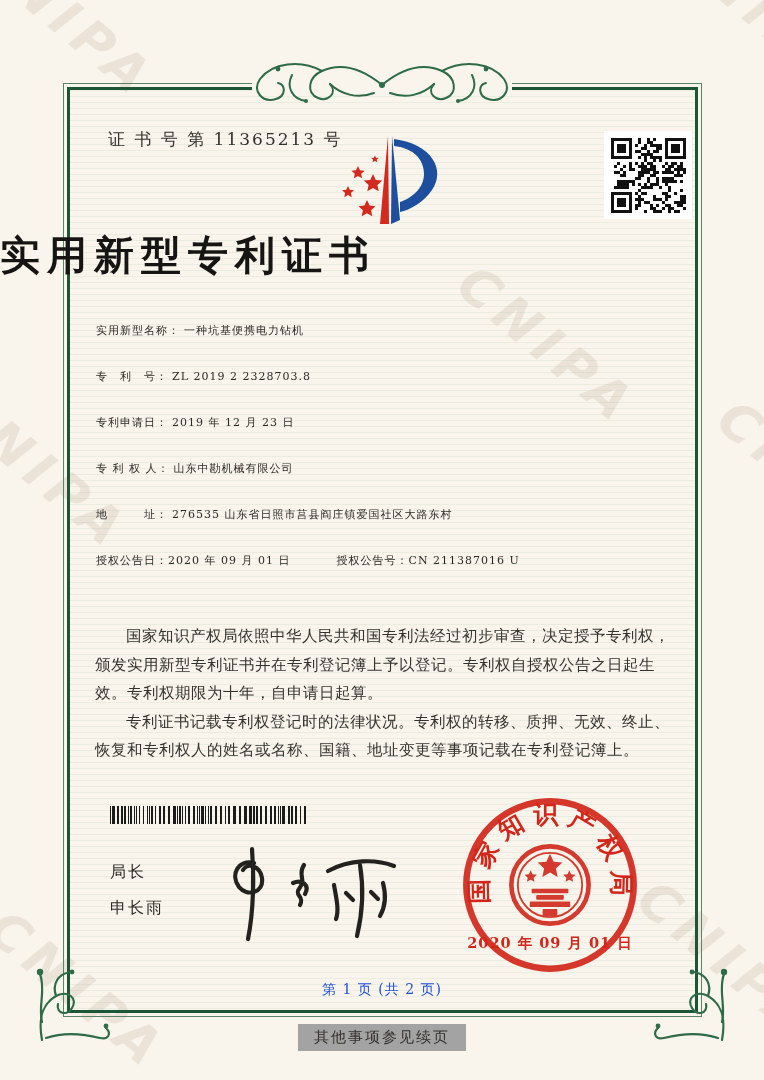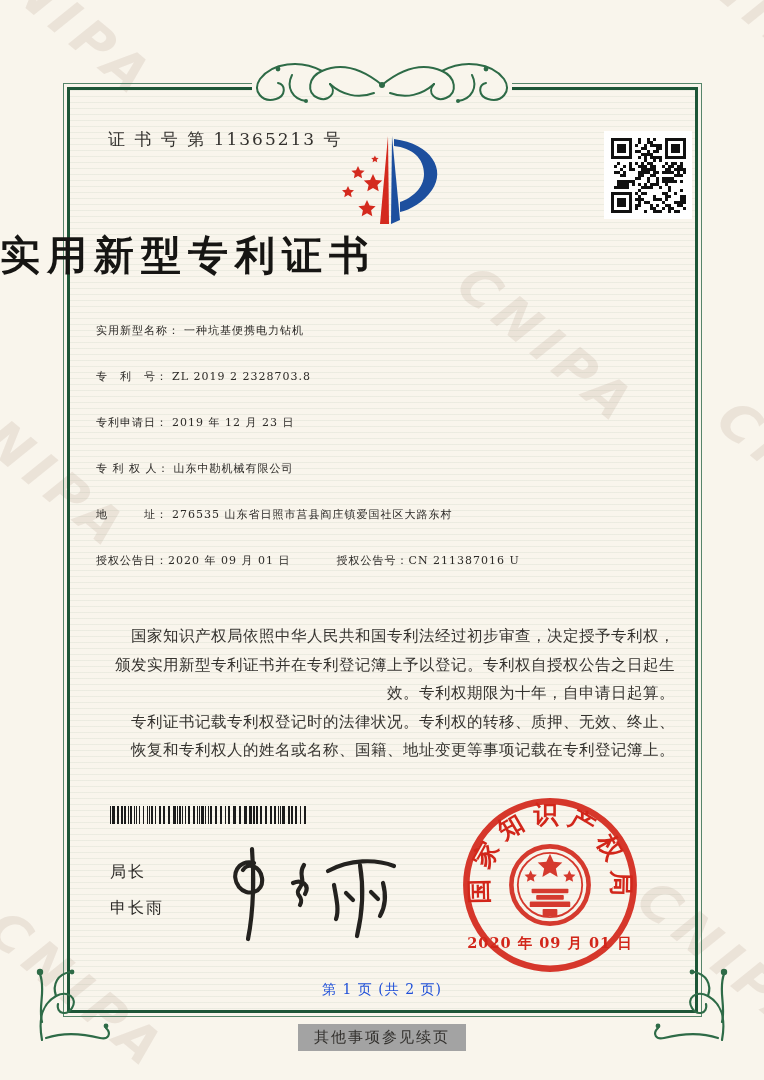--- a/index.html
+++ b/index.html
@@ -51,21 +51,21 @@
     position:absolute;left:96px;top:323px;width:580px;z-index:5;
     font-size:11px;color:#2c2a27;
   }
   .frow{height:46px;white-space:nowrap;letter-spacing:1px;}
   .frow .val{margin-left:4px;}
   .grant-row{height:46px;white-space:nowrap;letter-spacing:1px;}
   .grant-row .pair2{margin-left:46px;}
   
   .paras{
     position:absolute;left:95px;top:622px;width:580px;z-index:5;
-    font-size:15.5px;line-height:28.5px;color:#35332f;letter-spacing:0.5px;text-align:right;
+    font-size:15.5px;line-height:28.5px;color:#35332f;letter-spacing:0.5px;
   }
   .paras p{margin:0;text-indent:2em;}
   
   .barcode{position:absolute;left:110px;top:806px;z-index:5;}
   .director{
     position:absolute;left:110px;top:862px;z-index:5;
     font-size:16px;color:#2c2a27;letter-spacing:2px;
   }
   .director div{margin-bottom:15px;}
   .signature{position:absolute;left:218px;top:843px;width:190px;height:100px;z-index:5;}

